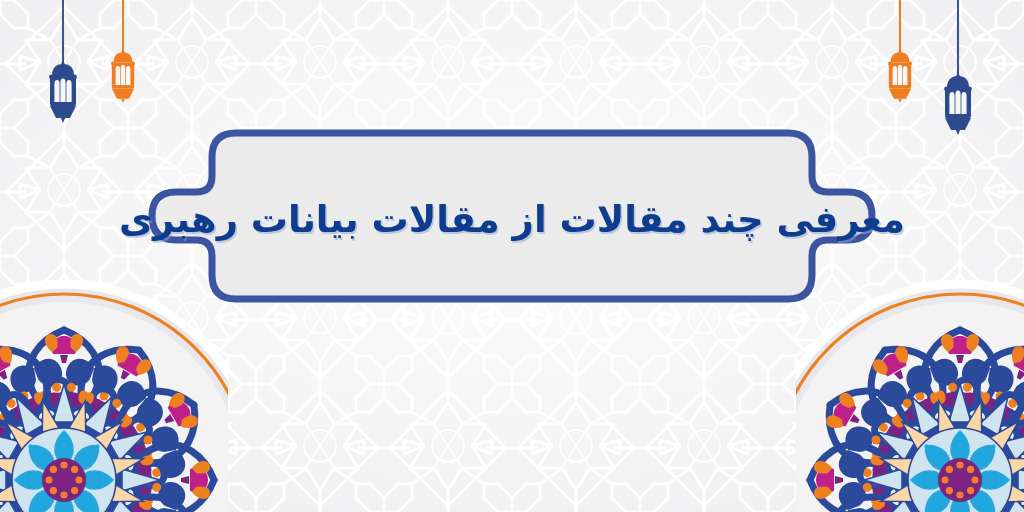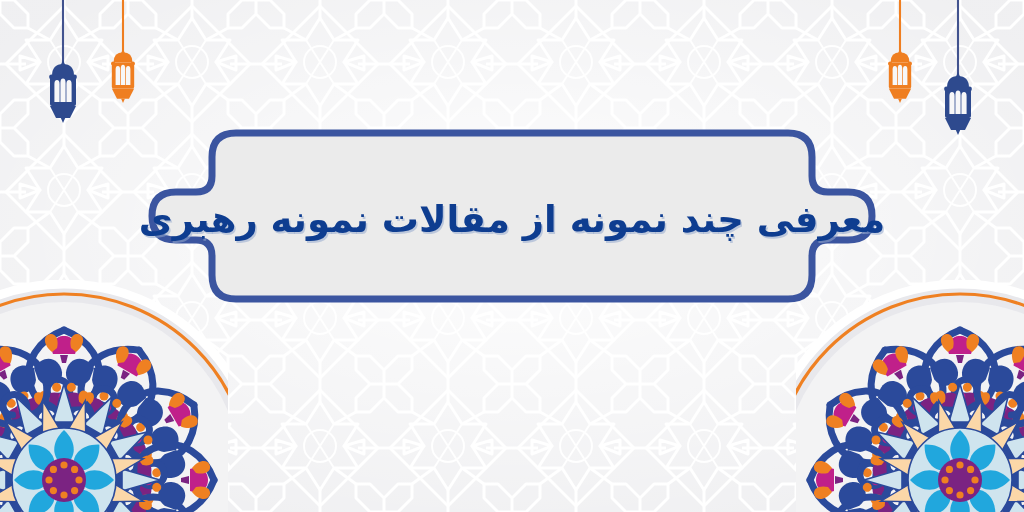--- a/index.html
+++ b/index.html
@@ -340,17 +340,17 @@
         Q 152,192 176,192
         L 196,192
         Q 212,192 212,176
         L 212,157
         Q 212,133 236,133
         Z" fill="#ebebeb" stroke="#3b55a0" stroke-width="7" stroke-linejoin="round"></path>
   </svg>
 
   <div class="layer" id="title-layer">
     <div class="title-block">
-      <div class="title-line first">معرفی چند نمونه از مقالات نمونه رهبری</div>
+      <div class="title-line first">معرفی چند مقالات از مقالات بیانات رهبری</div>
     </div>
   </div>
 
 </div>
 
 </body></html>

